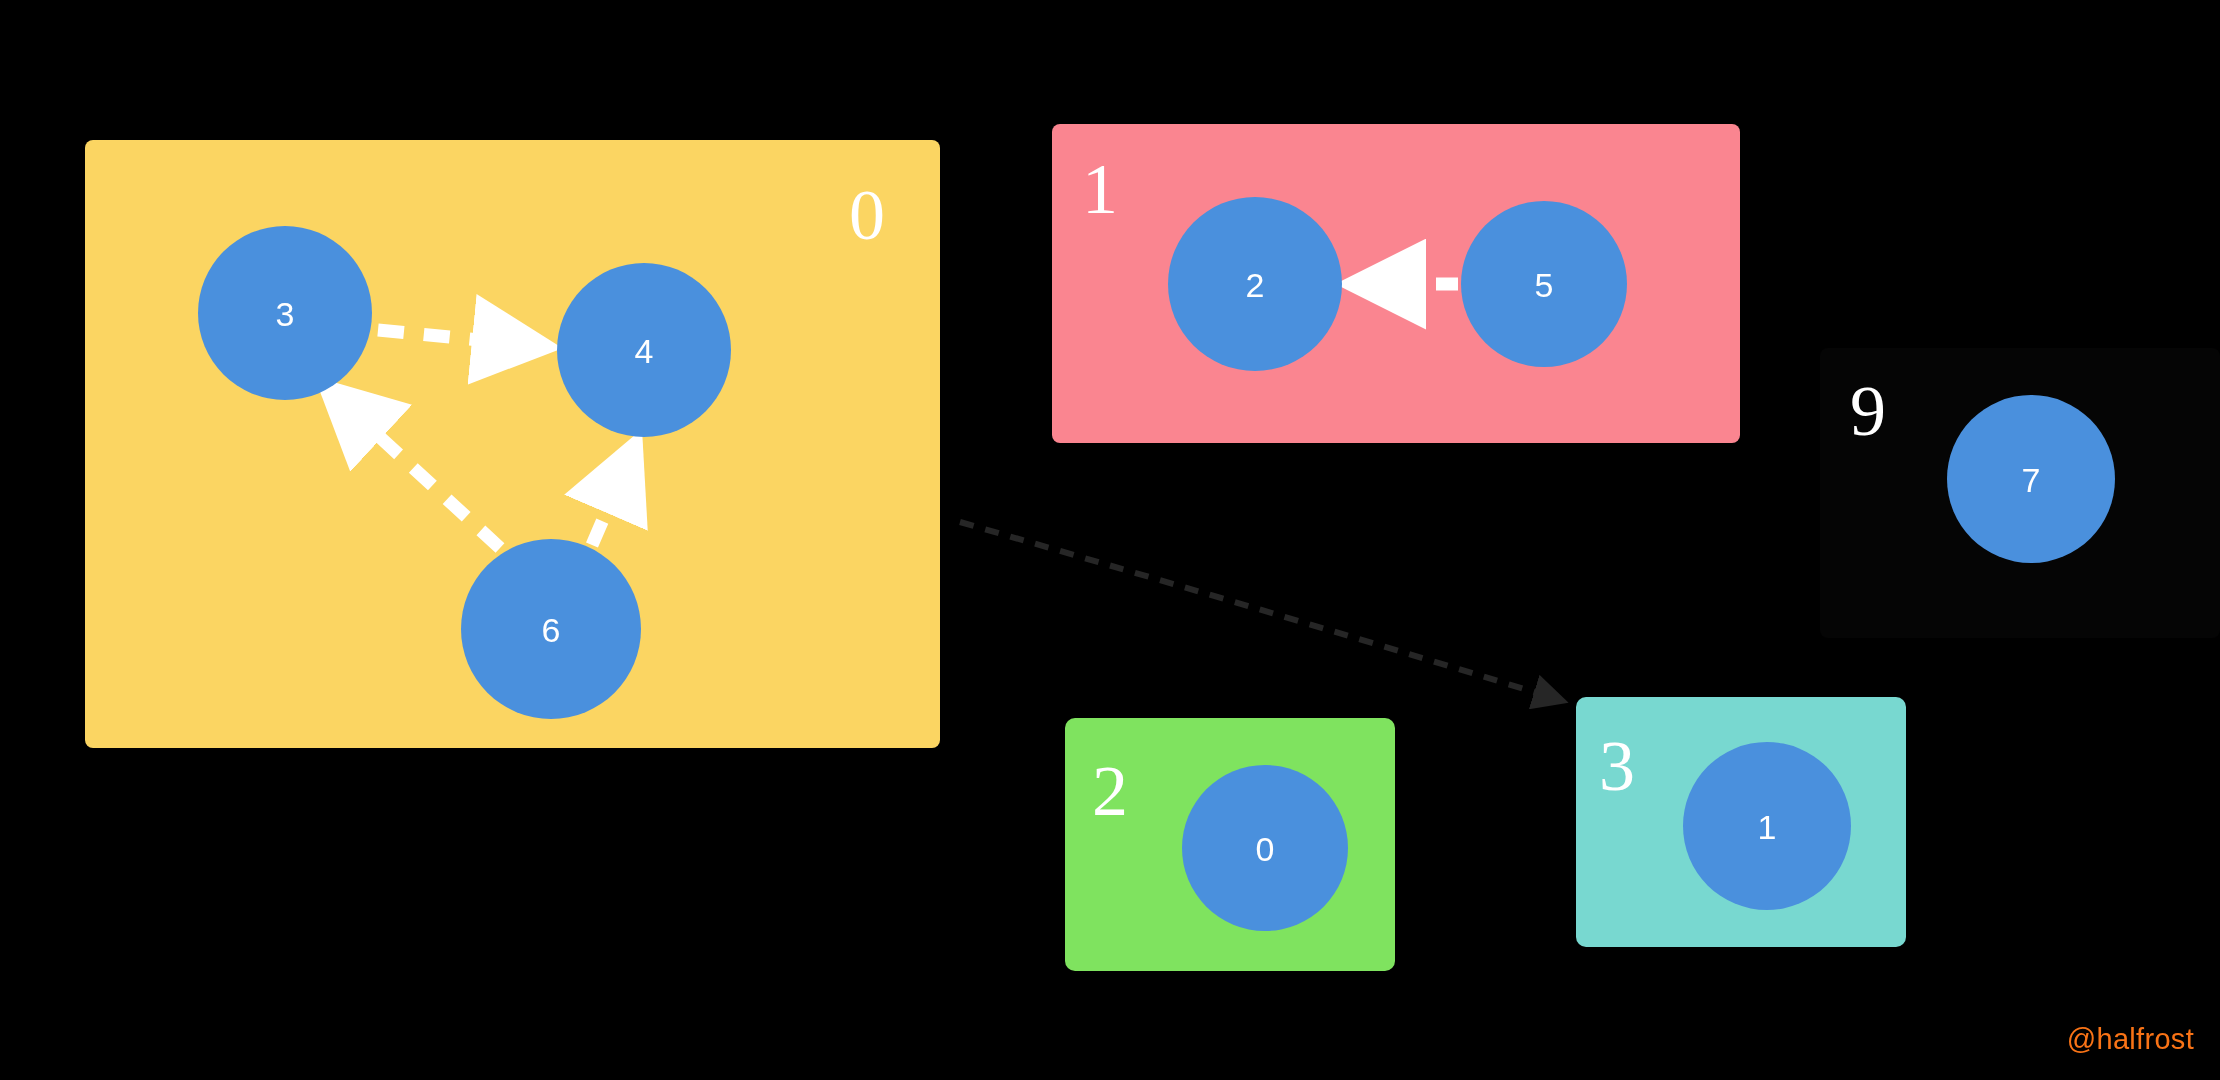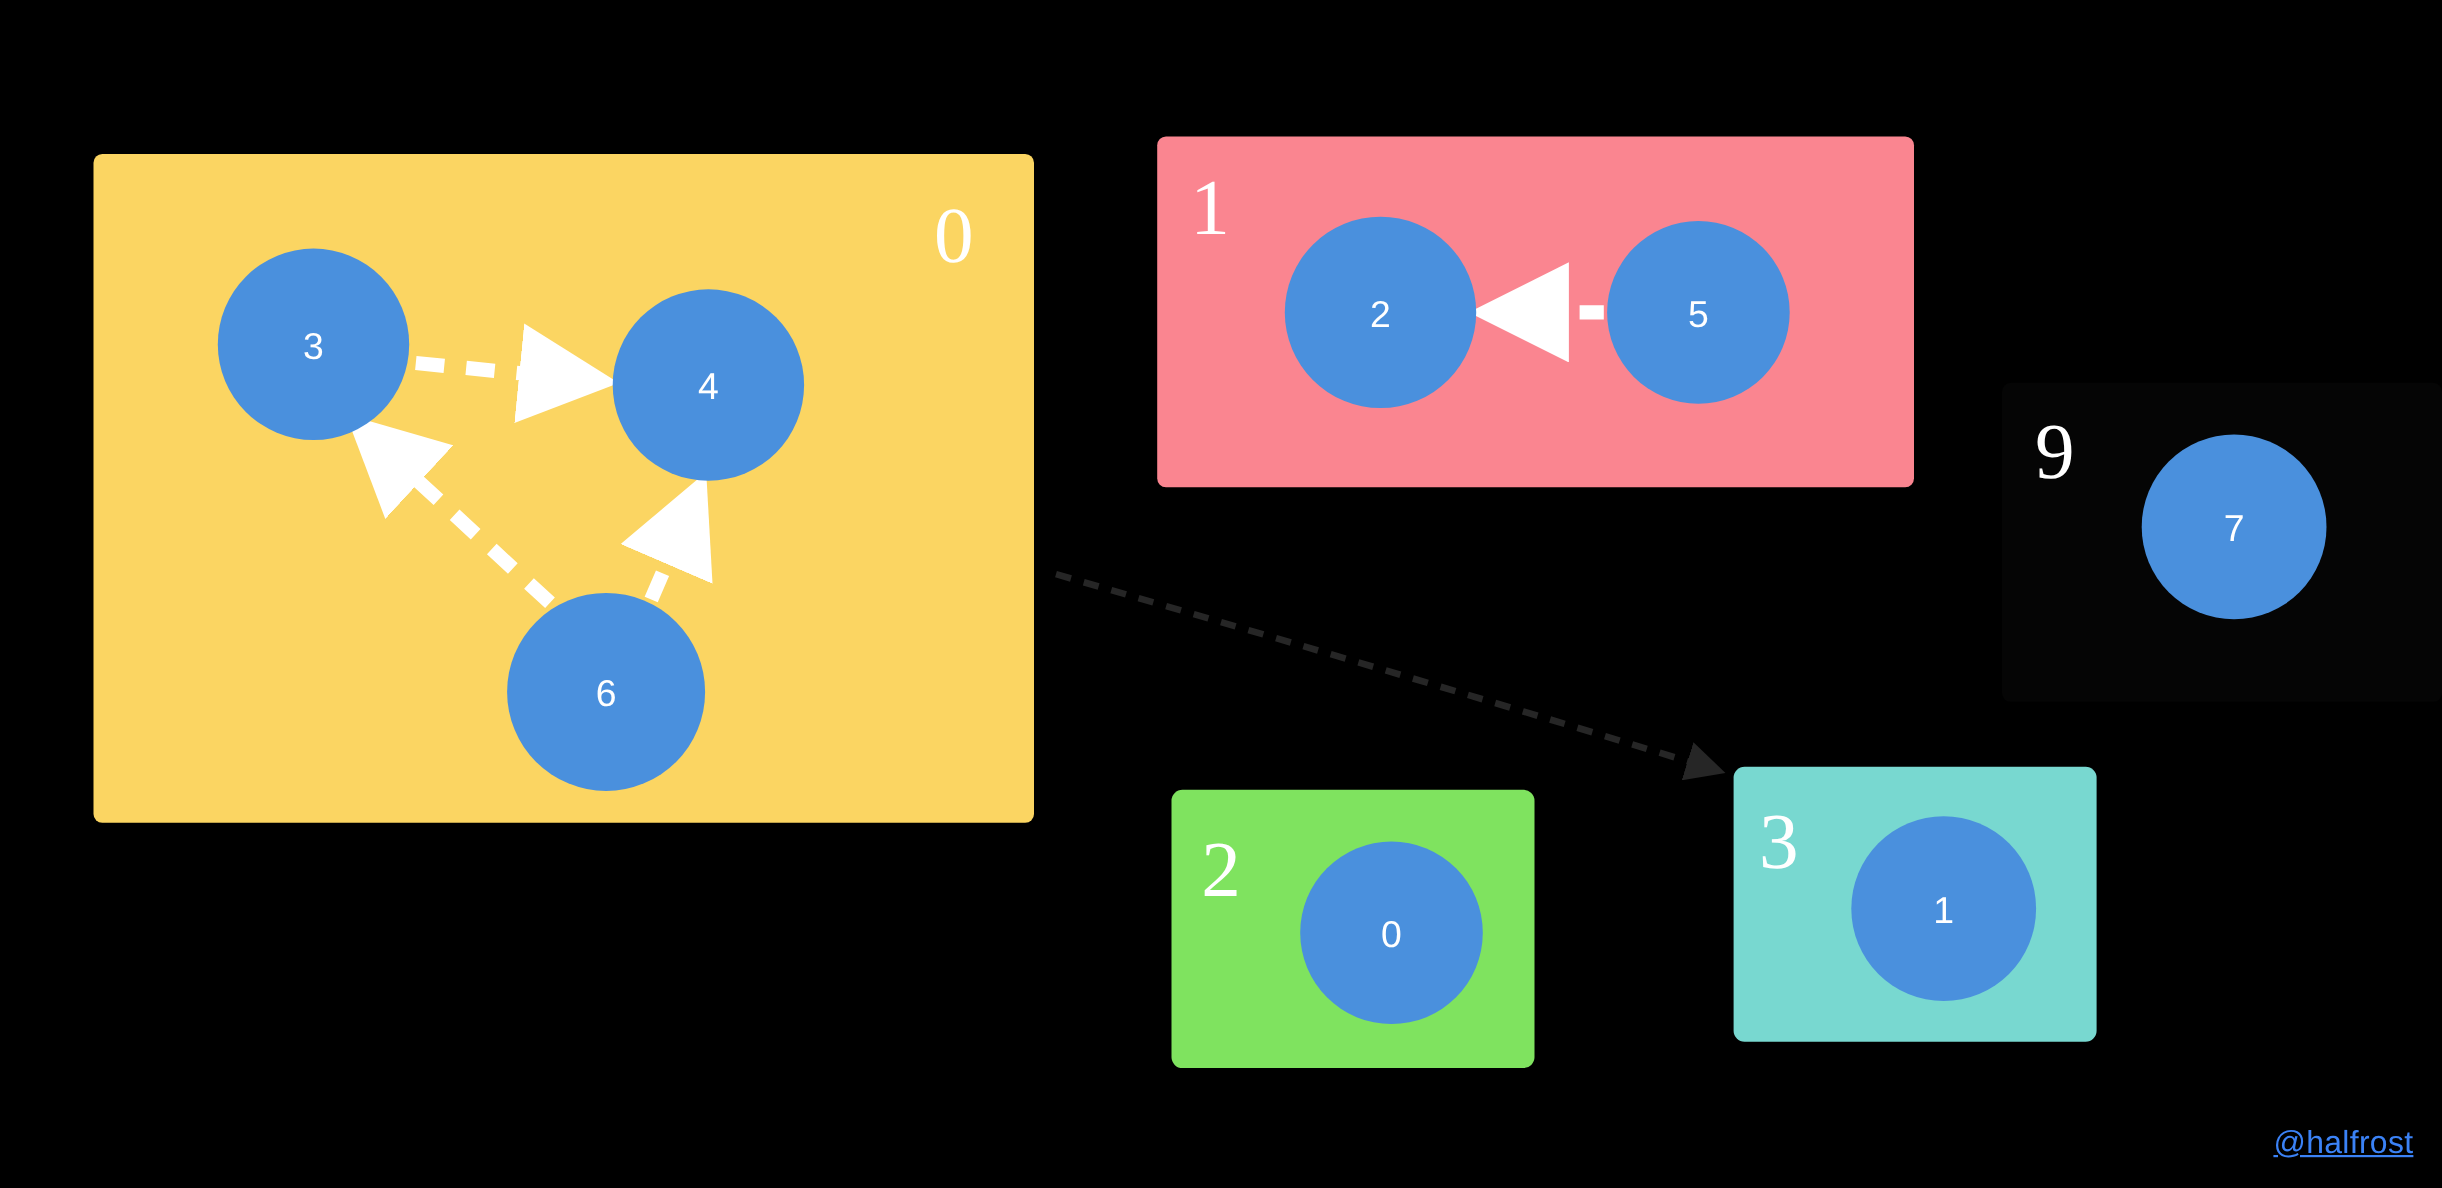--- a/index.html
+++ b/index.html
@@ -37,25 +37,24 @@
     font-family: "Liberation Sans", sans-serif;
     fill: #ffffff;
     font-size: 34px;
     dominant-baseline: middle;
     text-anchor: middle;
   }
   .watermark {
     position: absolute;
     right: 26px;
     bottom: 24px;
-    color: #3b82f6;
+    color: #f97316;
     font-size: 29px;
     font-family: "Liberation Sans", sans-serif;
     letter-spacing: 0.3px;
-    text-decoration: underline;
   }
 </style>
 </head>
 <body>
 
 <div id="stage">
   <svg id="graph-svg" viewBox="0 0 2220 1080">
     <defs>
       <marker id="arrow-white" viewBox="0 0 12 12" refX="9" refY="6" markerWidth="7" markerHeight="7" orient="auto-start-reverse">
         <path d="M 0 0 L 12 6 L 0 12 z" fill="#ffffff"></path>

